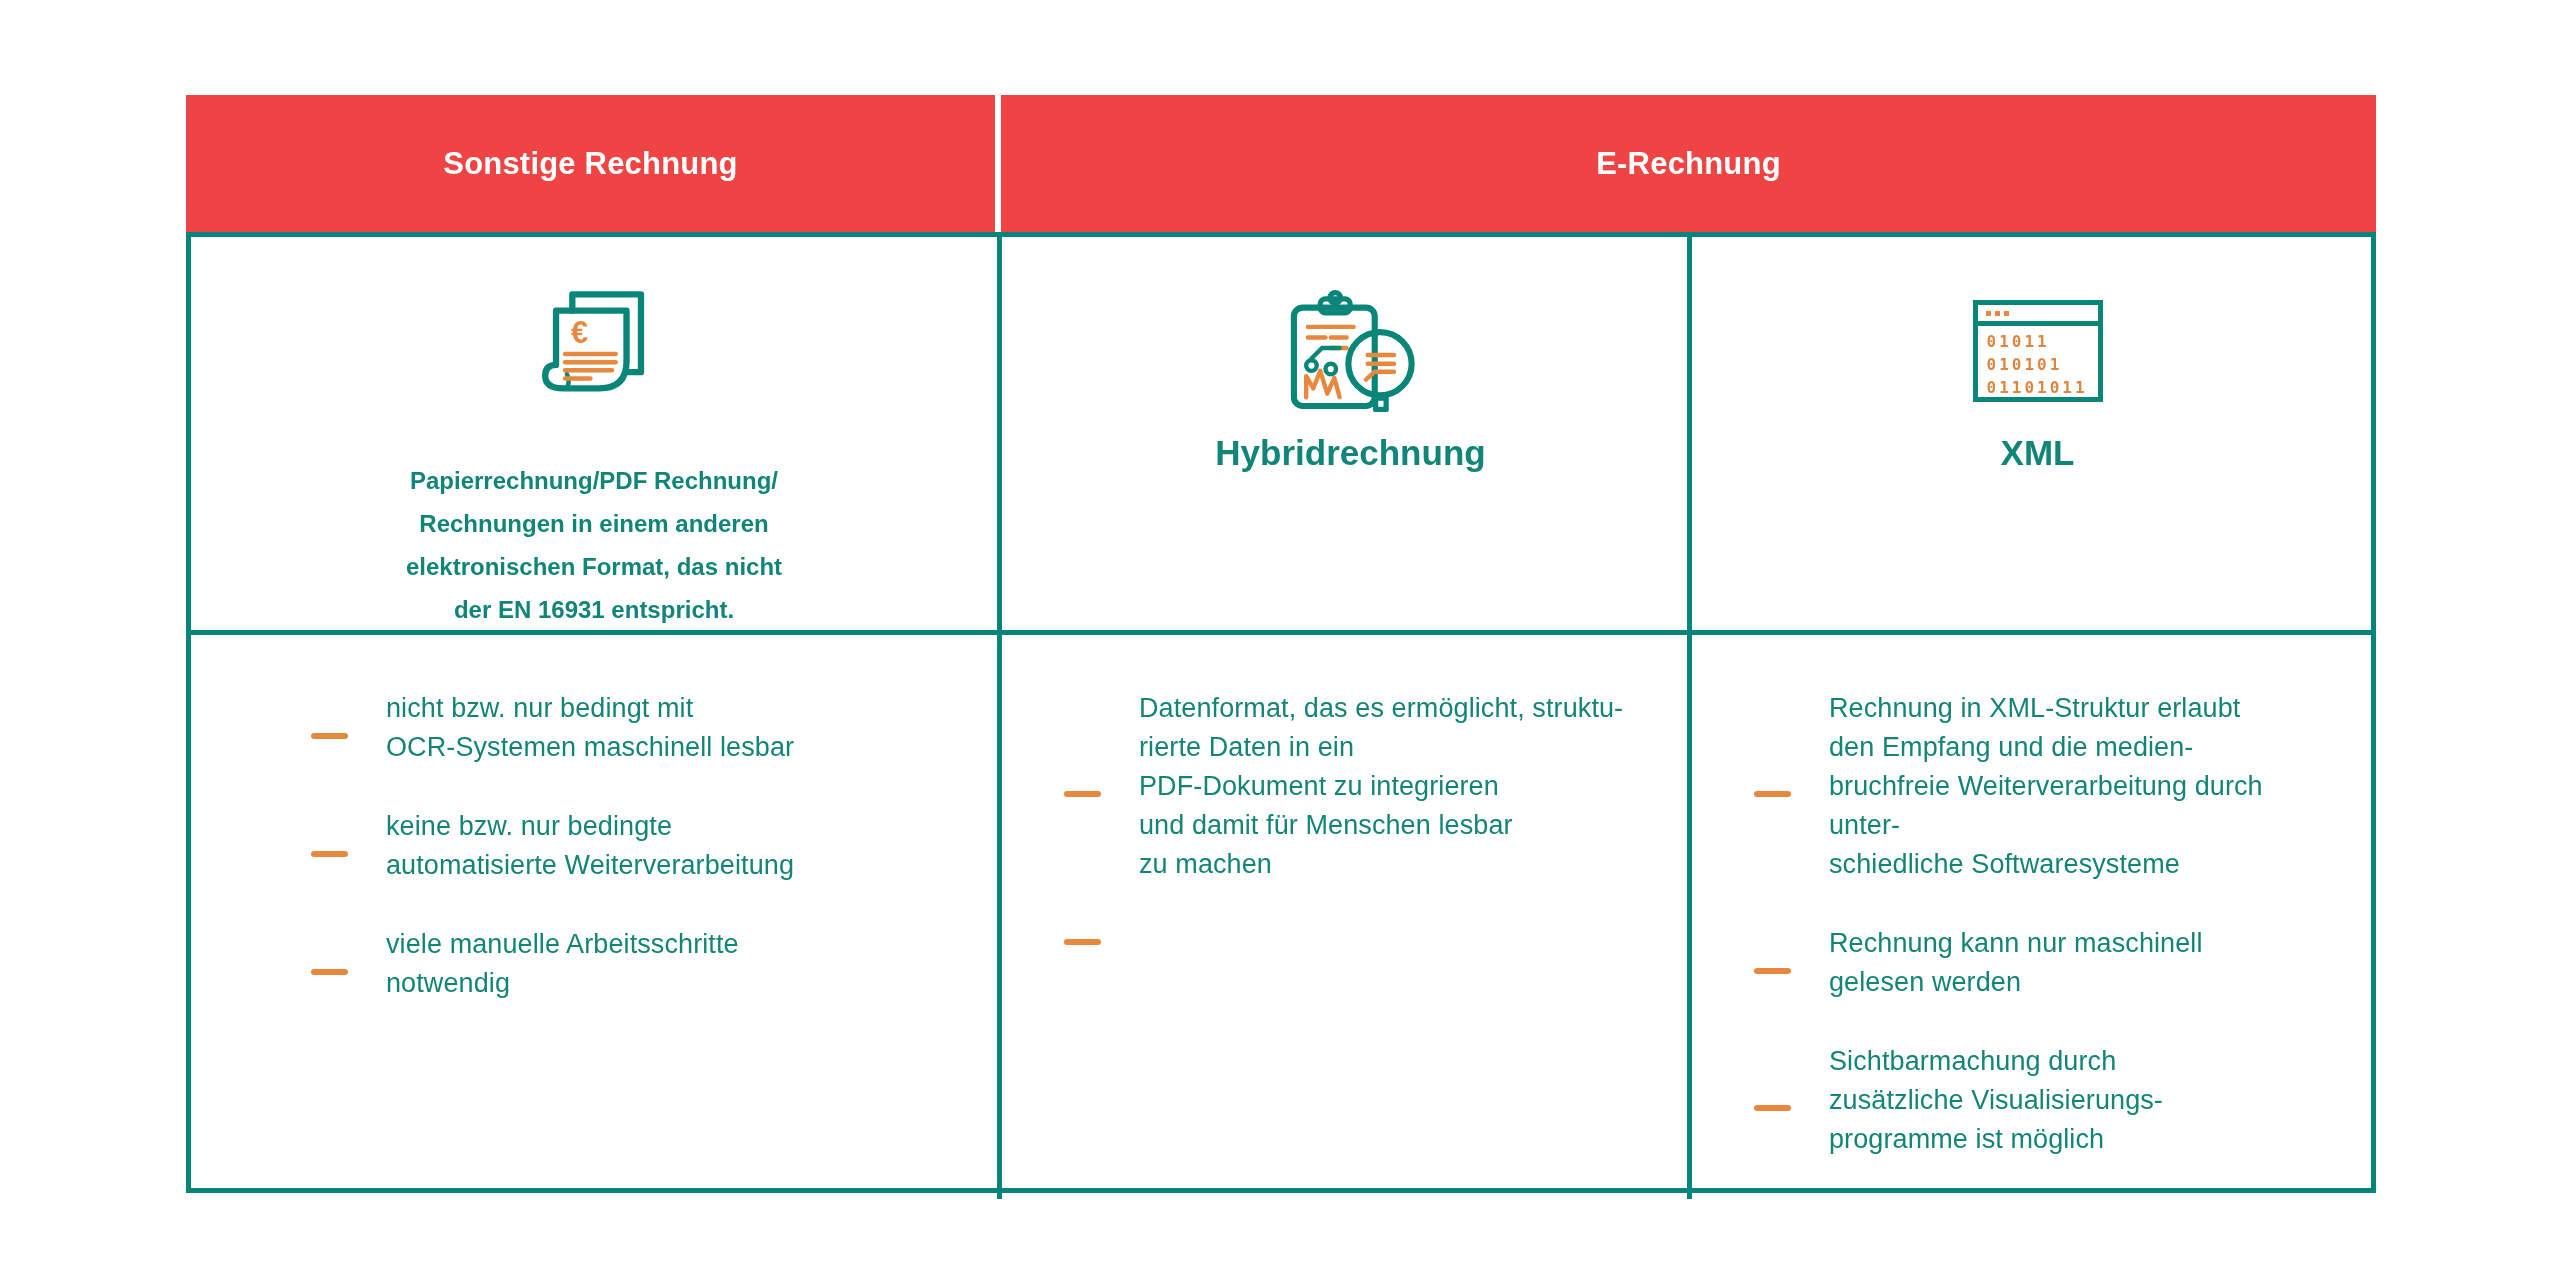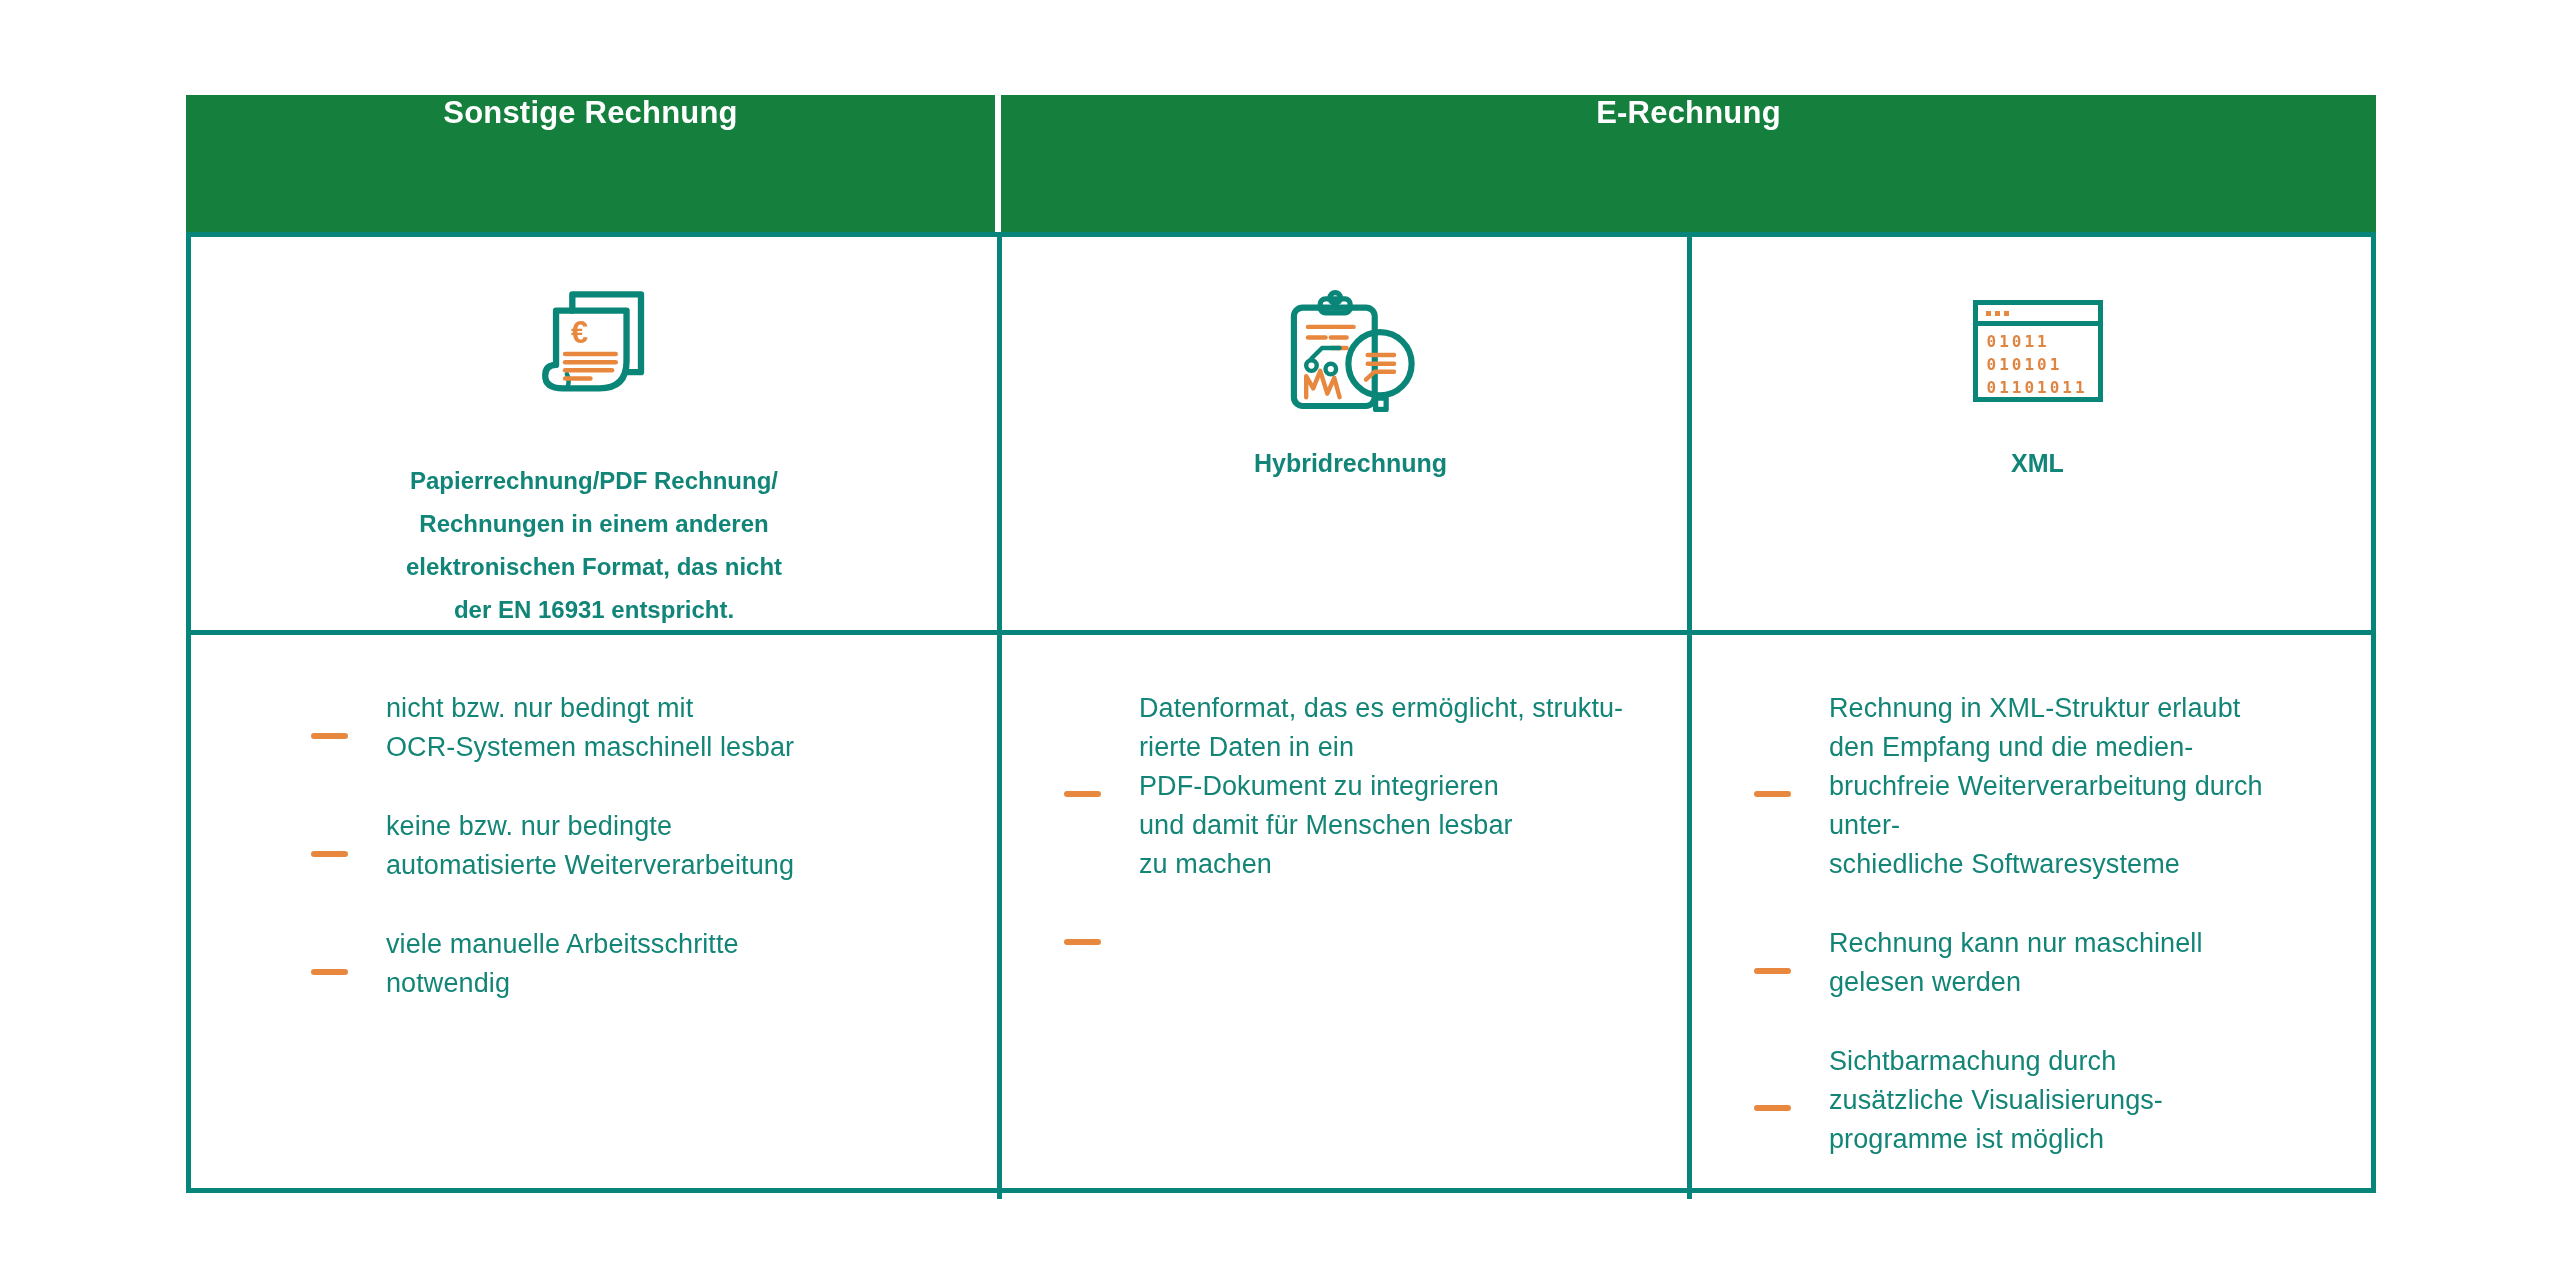--- a/index.html
+++ b/index.html
@@ -5,39 +5,39 @@
   html,body { margin:0; padding:0; background:#ffffff; }
   #stage {
     position:relative; width:2560px; height:1280px; background:#ffffff;
     font-family:"Liberation Sans","DejaVu Sans",sans-serif; overflow:hidden;
   }
   .table { position:absolute; left:186px; top:95px; width:2190px; height:1098px; }
 
   
   .header-row { display:grid; grid-template-columns:809px 1fr; gap:6px; height:137px; }
   .header-cell {
-    background:#15803d; color:#ffffff; display:flex; align-items:flex-start; justify-content:center;
+    background:#ef4444; color:#ffffff; display:flex; align-items:center; justify-content:center;
     font-size:31px; font-weight:700; letter-spacing:0.2px;
   }
 
   
   .body-grid {
     box-sizing:border-box; height:961px; border:5px solid #08857A;
     display:grid; grid-template-columns:806px 690px 1fr; grid-template-rows:398px 1fr;
     background:#ffffff;
   }
   .cell { box-sizing:border-box; }
   .bl { border-left:5px solid #08857A;padding-left:12px; }
   .bb { border-bottom:5px solid #08857A; }
 
   
   .type-cell { display:flex; flex-direction:column; align-items:center; padding-top:52px; }
   .icon-box { height:124px; display:flex; align-items:center; justify-content:center; }
   .type-title {
-    margin-top:36px; color:#108578; font-weight:700; font-size:25px;
+    margin-top:20px; color:#108578; font-weight:700; font-size:35px;
     text-align:center; white-space:pre-line;
   }
   .type-title.multiline { font-size:24px; line-height:43px; margin-top:48px; }
 
   
   .bullets-cell { padding-top:54px; padding-right:30px; }
   .pad-wide { padding-left:120px; }
   .pad-std  { padding-left:62px; }
   .bullet { display:flex; align-items:center; margin-bottom:40px; }
   .dash {

